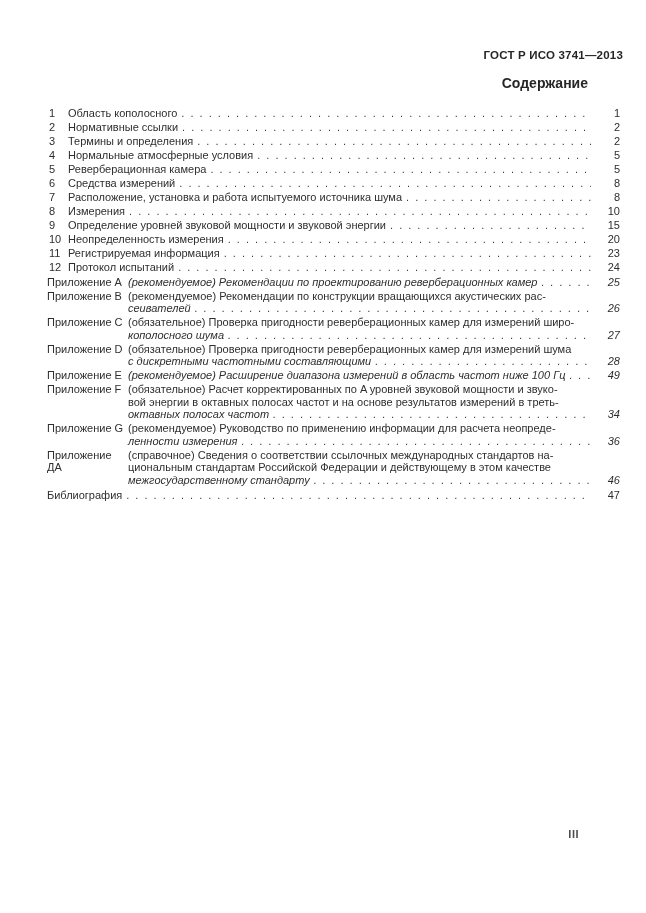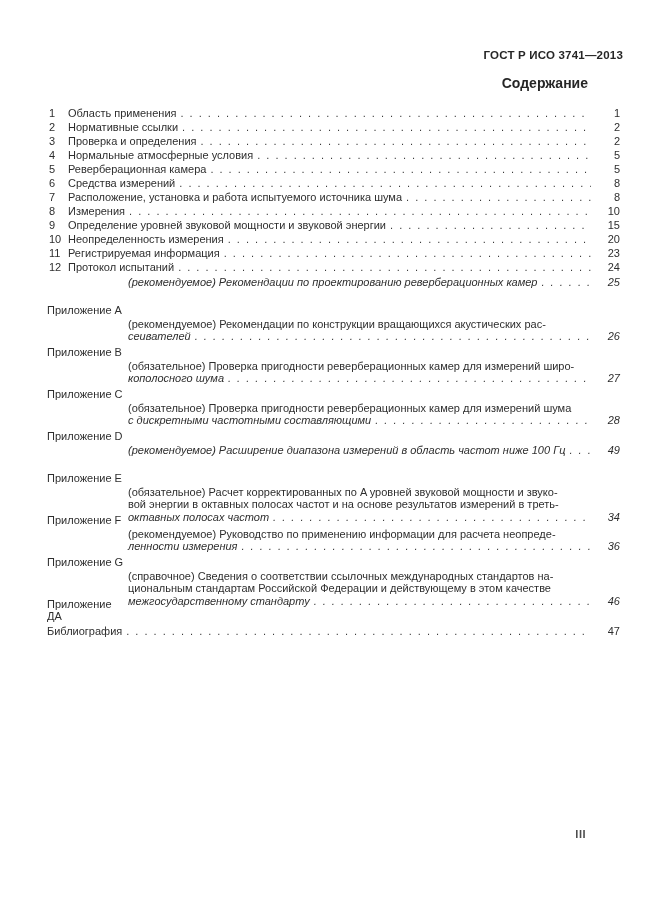--- a/index.html
+++ b/index.html
@@ -41,56 +41,56 @@
     white-space:nowrap;
     margin:0 3px 0 2px;
   }
   .leader::after {
     content:". . . . . . . . . . . . . . . . . . . . . . . . . . . . . . . . . . . . . . . . . . . . . . . . . . . . . . . . . . . . . . . . . . . . . . . . . . . . . . . .";
     letter-spacing:1.5px;
     color:#3b3b3b;
   }
   .pg { flex:0 0 26px; text-align:right; }
   .appx { display:flex; margin-top:1.5px; line-height:12.5px; }
-  .appx .label { flex:0 0 81px;margin-top:28px; }
+  .appx .label { flex:0 0 81px; }
   .appx .desc { flex:1 1 auto; min-width:0; }
   .dline { white-space:nowrap; overflow:hidden; }
   .dline.lastline { display:flex; align-items:flex-end; overflow:visible;font-style:italic; }
   .biblio { margin-top:1.5px; }
   .folio {
     position:absolute;
-    top:828px; right:60px;
+    top:828px; right:67px;
     font-size:11px;
     font-weight:bold;
     color:#4d4d4d;
     letter-spacing:0.5px;
   }
 </style>
 </head>
 <body>
 
 <div class="page">
   <div class="doc-header">ГОСТ Р ИСО 3741—2013</div>
   <div class="title">Содержание</div>
   <div class="toc">
       <div class="row">
      <span class="num">1</span>
-     <span class="txt">Область применения</span>
+     <span class="txt">Область кополосного</span>
      <span class="leader"></span>
      <span class="pg">1</span>
    </div>
       <div class="row">
      <span class="num">2</span>
      <span class="txt">Нормативные ссылки</span>
      <span class="leader"></span>
      <span class="pg">2</span>
    </div>
       <div class="row">
      <span class="num">3</span>
-     <span class="txt">Проверка и определения</span>
+     <span class="txt">Термины и определения</span>
      <span class="leader"></span>
      <span class="pg">2</span>
    </div>
       <div class="row">
      <span class="num">4</span>
      <span class="txt">Нормальные атмосферные условия</span>
      <span class="leader"></span>
      <span class="pg">5</span>
    </div>
       <div class="row">

